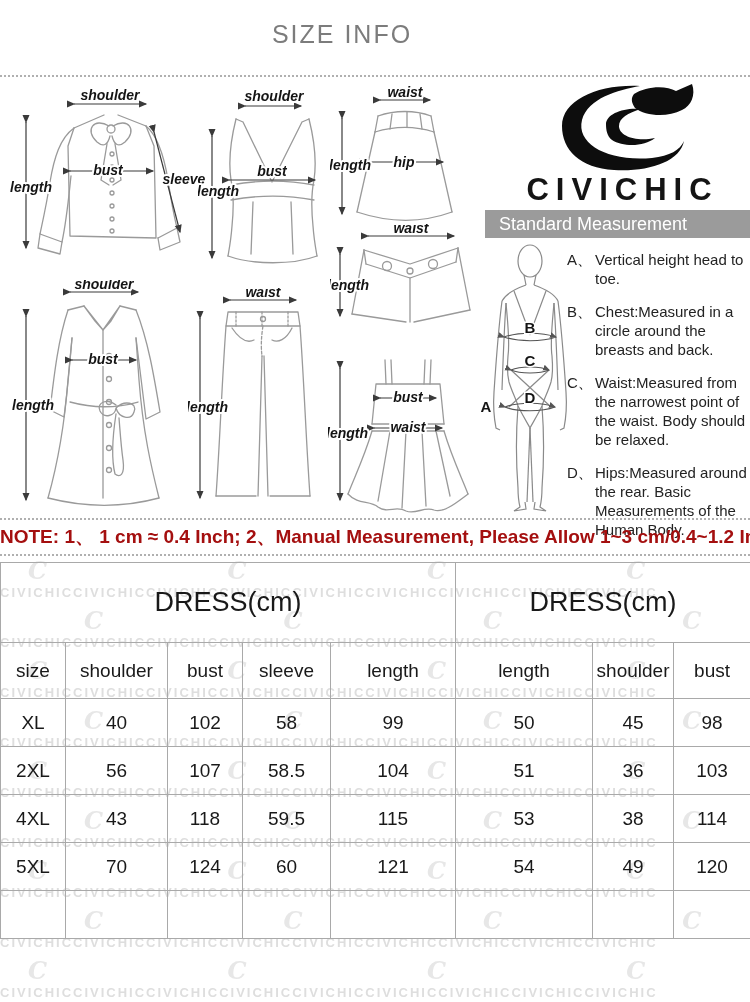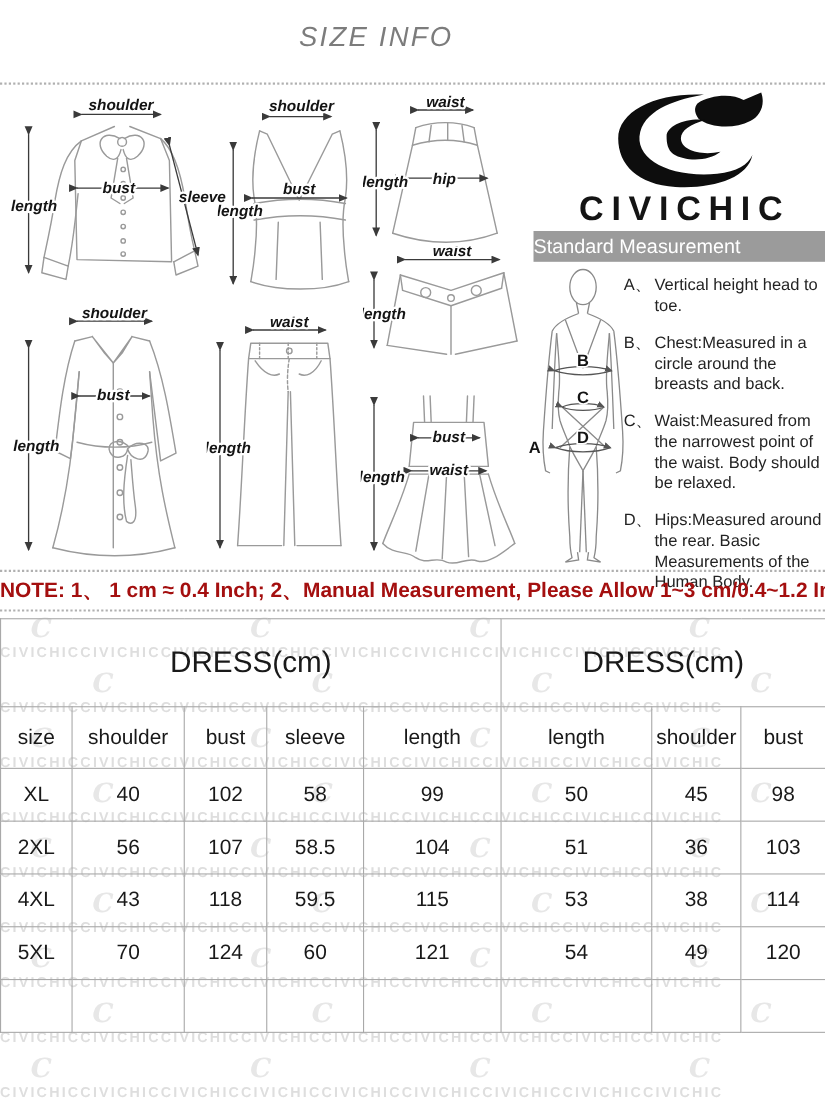--- a/index.html
+++ b/index.html
@@ -1,35 +1,35 @@
 <!DOCTYPE html>
 <html><head>
 <meta charset="utf-8">
 <style>
   html,body{margin:0;padding:0;background:#fff;}
   .page{position:relative;width:750px;height:1002px;background:#fff;overflow:hidden;
         font-family:"Liberation Sans",sans-serif;color:#1c1c1c;}
   .page-title{position:absolute;top:20px;left:0;width:684px;text-align:center;
-        font-size:25px;letter-spacing:2px;color:#7c7c7c;font-style:italic;}
+        font-size:25px;letter-spacing:2px;color:#7c7c7c;}
   .dotted-sep{position:absolute;left:0;width:750px;border-top:2px dotted #b0b0b0;height:0;}
   .sep-top{top:75px;} .sep-note-top{top:518px;} .sep-note-bottom{top:554px;}
 
   .diagram{position:absolute;}
   .sketch{stroke:#9a9a9a;stroke-width:1.3;fill:none;stroke-linecap:round;stroke-linejoin:round;}
   .sketch-dark{stroke:#8a8a8a;stroke-width:1.2;fill:none;}
   .meas{stroke:#3a3a3a;stroke-width:1.2;fill:none;}
   .lbl{font:italic bold 14px "Liberation Sans",sans-serif;fill:#141414;
        paint-order:stroke;stroke:#ffffff;stroke-width:4px;stroke-linejoin:round;text-anchor:middle;}
   .figletter{font:bold 15px "Liberation Sans",sans-serif;fill:#141414;
        paint-order:stroke;stroke:#fff;stroke-width:3px;text-anchor:middle;}
 
   .brand-name{position:absolute;top:172px;left:495px;width:255px;text-align:center;
        font-size:31px;font-weight:bold;letter-spacing:7px;color:#141414;}
   .std-bar{position:absolute;top:210px;left:485px;width:265px;height:28px;background:#9b9b9b;
-       color:#fff;font-size:18px;line-height:28px;box-sizing:border-box;}
+       color:#fff;font-size:18px;line-height:28px;padding-left:14px;box-sizing:border-box;}
   .meas-list{position:absolute;top:250px;left:567px;width:182px;font-size:15px;line-height:19px;color:#232323;}
   .meas-item{display:flex;margin-bottom:14px;}
   .meas-letter{width:28px;flex:0 0 28px;}
   .meas-text{flex:1;}
 
   .note-line{position:absolute;top:524px;left:0;width:750px;text-align:center;
        color:#a40f0f;font-size:19px;font-weight:bold;white-space:nowrap;}
 
   .table-wrap{position:absolute;top:556px;left:0;width:750px;height:446px;}
   .watermark{position:absolute;top:0;left:0;width:750px;height:446px;overflow:hidden;z-index:0;}

